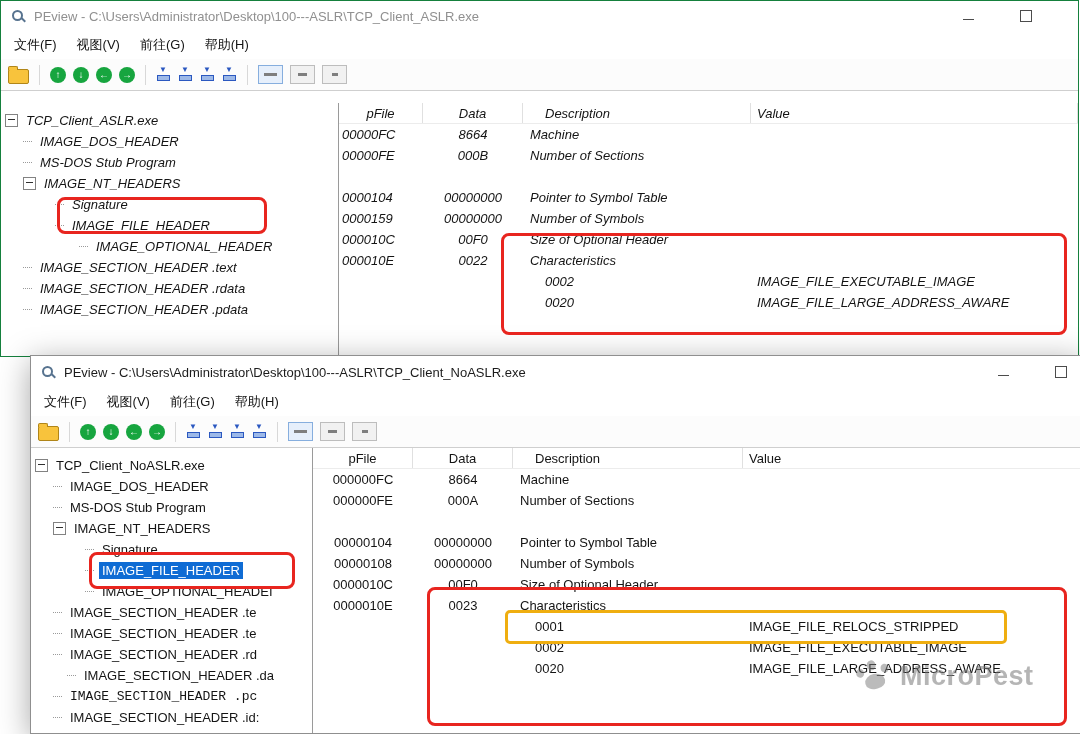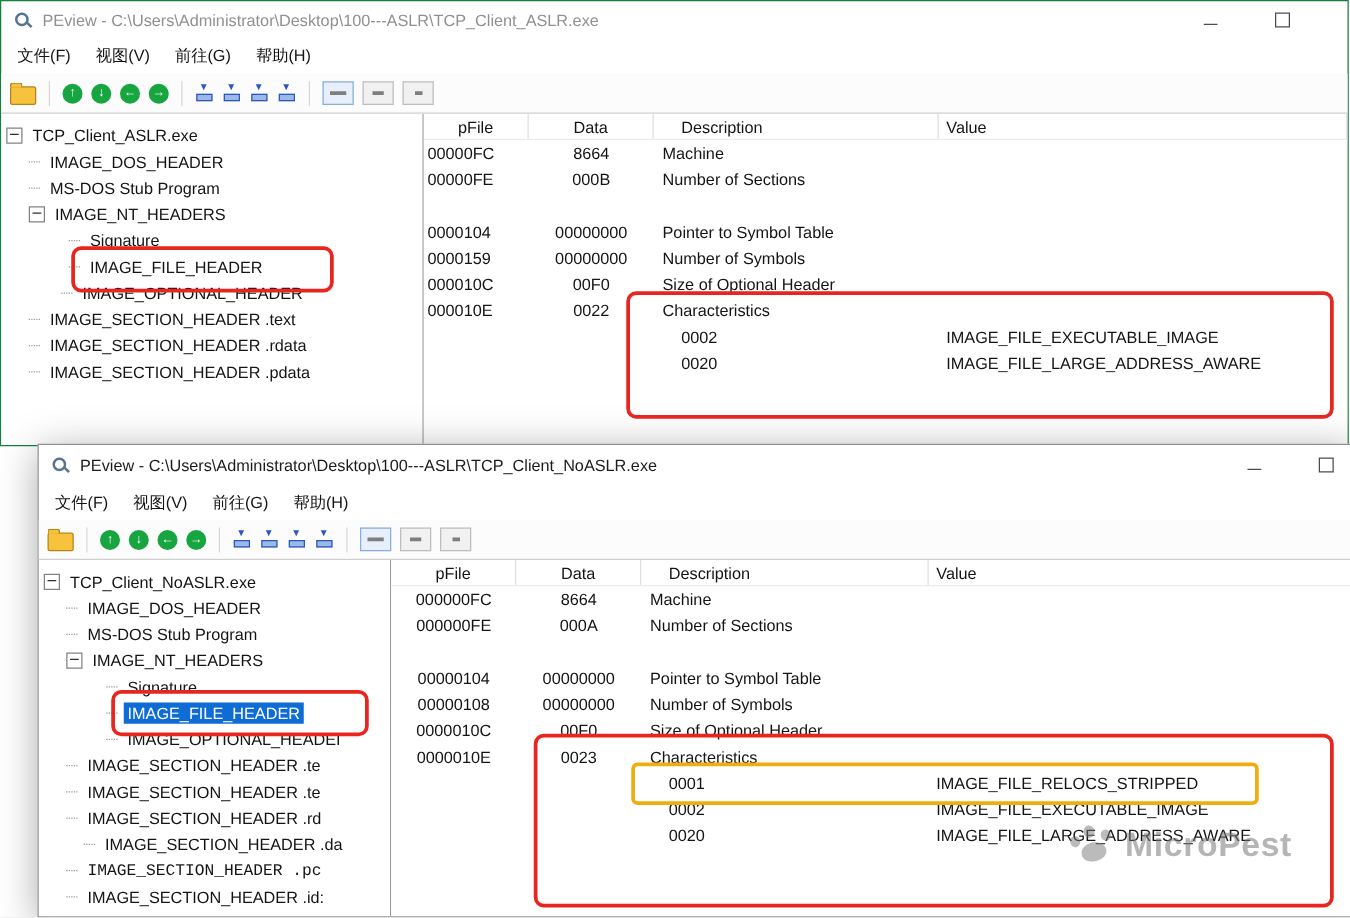--- a/index.html
+++ b/index.html
@@ -33,21 +33,21 @@
   .tb-folder::before{content:"";position:absolute;top:-4px;left:-1px;width:8px;height:3px;background:#f8c33c;border:1px solid #b08518;border-bottom:none;border-radius:2px 2px 0 0;}
   .tb-nav{width:16px;height:16px;border-radius:50%;background:#17a53f;color:#fff;font-size:10px;line-height:16px;text-align:center;font-weight:bold;}
   .tb-view{width:15px;height:15px;position:relative;}
   .tb-view::before{content:"▼";position:absolute;top:-2px;left:3px;font-size:8px;color:#2b58c0;}
   .tb-view::after{content:"";position:absolute;left:1px;right:1px;bottom:1px;height:4px;background:#9db9e8;border:1px solid #2b58c0;}
   .tb-fmt{width:23px;height:17px;border:1px solid #bdbdbd;background:#f1f1f1;display:flex;align-items:center;justify-content:center;}
   .tb-fmt.active{background:#e6effb;border-color:#86aede;}
   .tb-fmt .bar{height:3px;background:#7e7e7e;display:block;}
 
   .content{position:absolute;left:0;right:0;bottom:0;display:flex;overflow:hidden;}
-  .win-top .content{top:90px;}
+  .win-top .content{top:102px;font-style:italic;}
   .win-bottom .content{top:92px;}
 
   .tree{border-right:1px solid #9a9a9a;padding-top:7px;overflow:hidden;flex:none;background:#fff;}
   .win-top .tree{width:337px;}
   .win-bottom .tree{width:281px;}
   .tree-row{height:21px;display:flex;align-items:center;font-size:13px;color:#141414;white-space:nowrap;box-sizing:border-box;}
   .expander{width:11px;height:11px;border:1px solid #828282;position:relative;margin-right:5px;flex:none;background:#fff;}
   .expander::after{content:"";position:absolute;left:2px;right:2px;top:4px;height:1px;background:#303030;}
   .dash{width:9px;border-top:1px dotted #9a9a9a;margin-right:5px;flex:none;}
   .tree-label{padding:1px 3px;}
@@ -144,21 +144,21 @@
             <span class="tree-label">IMAGE_NT_HEADERS</span>
           </div>
           <div class="tree-row" style="padding-left: 54px;">
             <span class="dash"></span>
             <span class="tree-label">Signature</span>
           </div>
           <div class="tree-row" style="padding-left: 54px;">
             <span class="dash"></span>
             <span class="tree-label">IMAGE_FILE_HEADER</span>
           </div>
-          <div class="tree-row" style="padding-left: 48px;">
+          <div class="tree-row" style="padding-left: 78px;">
             <span class="dash"></span>
             <span class="tree-label">IMAGE_OPTIONAL_HEADER</span>
           </div>
           <div class="tree-row" style="padding-left: 22px;">
             <span class="dash"></span>
             <span class="tree-label">IMAGE_SECTION_HEADER .text</span>
           </div>
           <div class="tree-row" style="padding-left: 22px;">
             <span class="dash"></span>
             <span class="tree-label">IMAGE_SECTION_HEADER .rdata</span>

